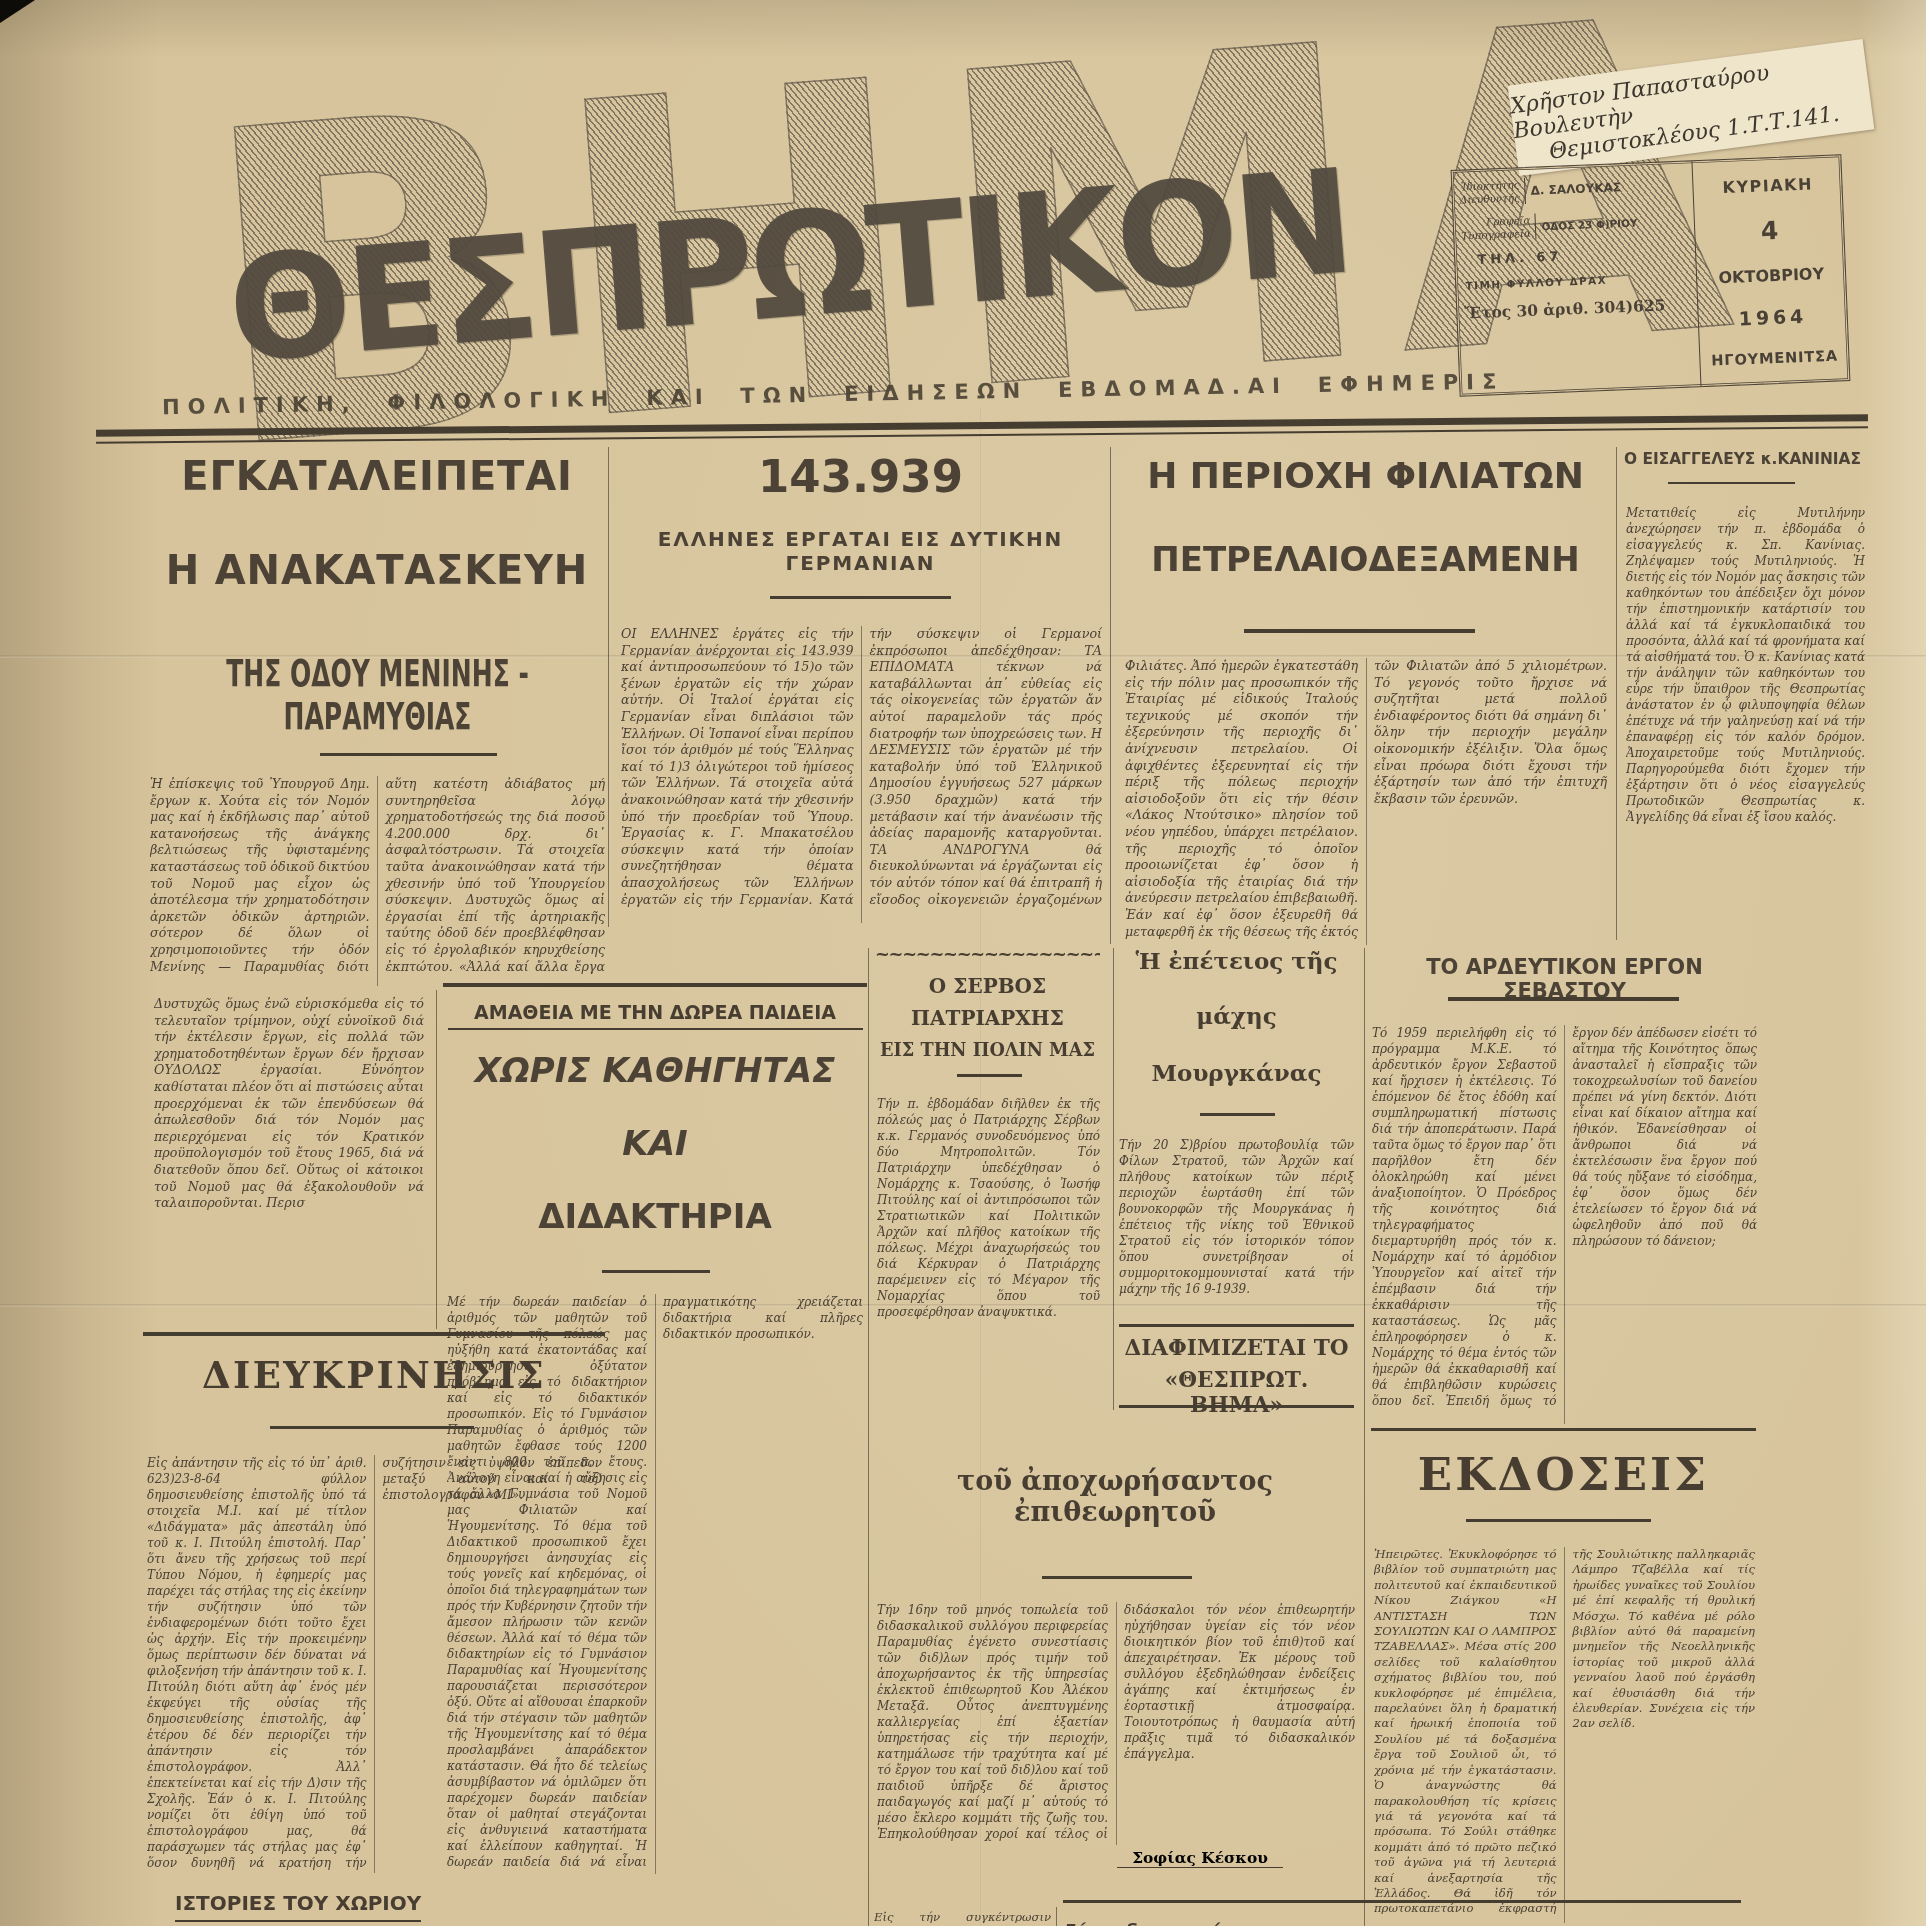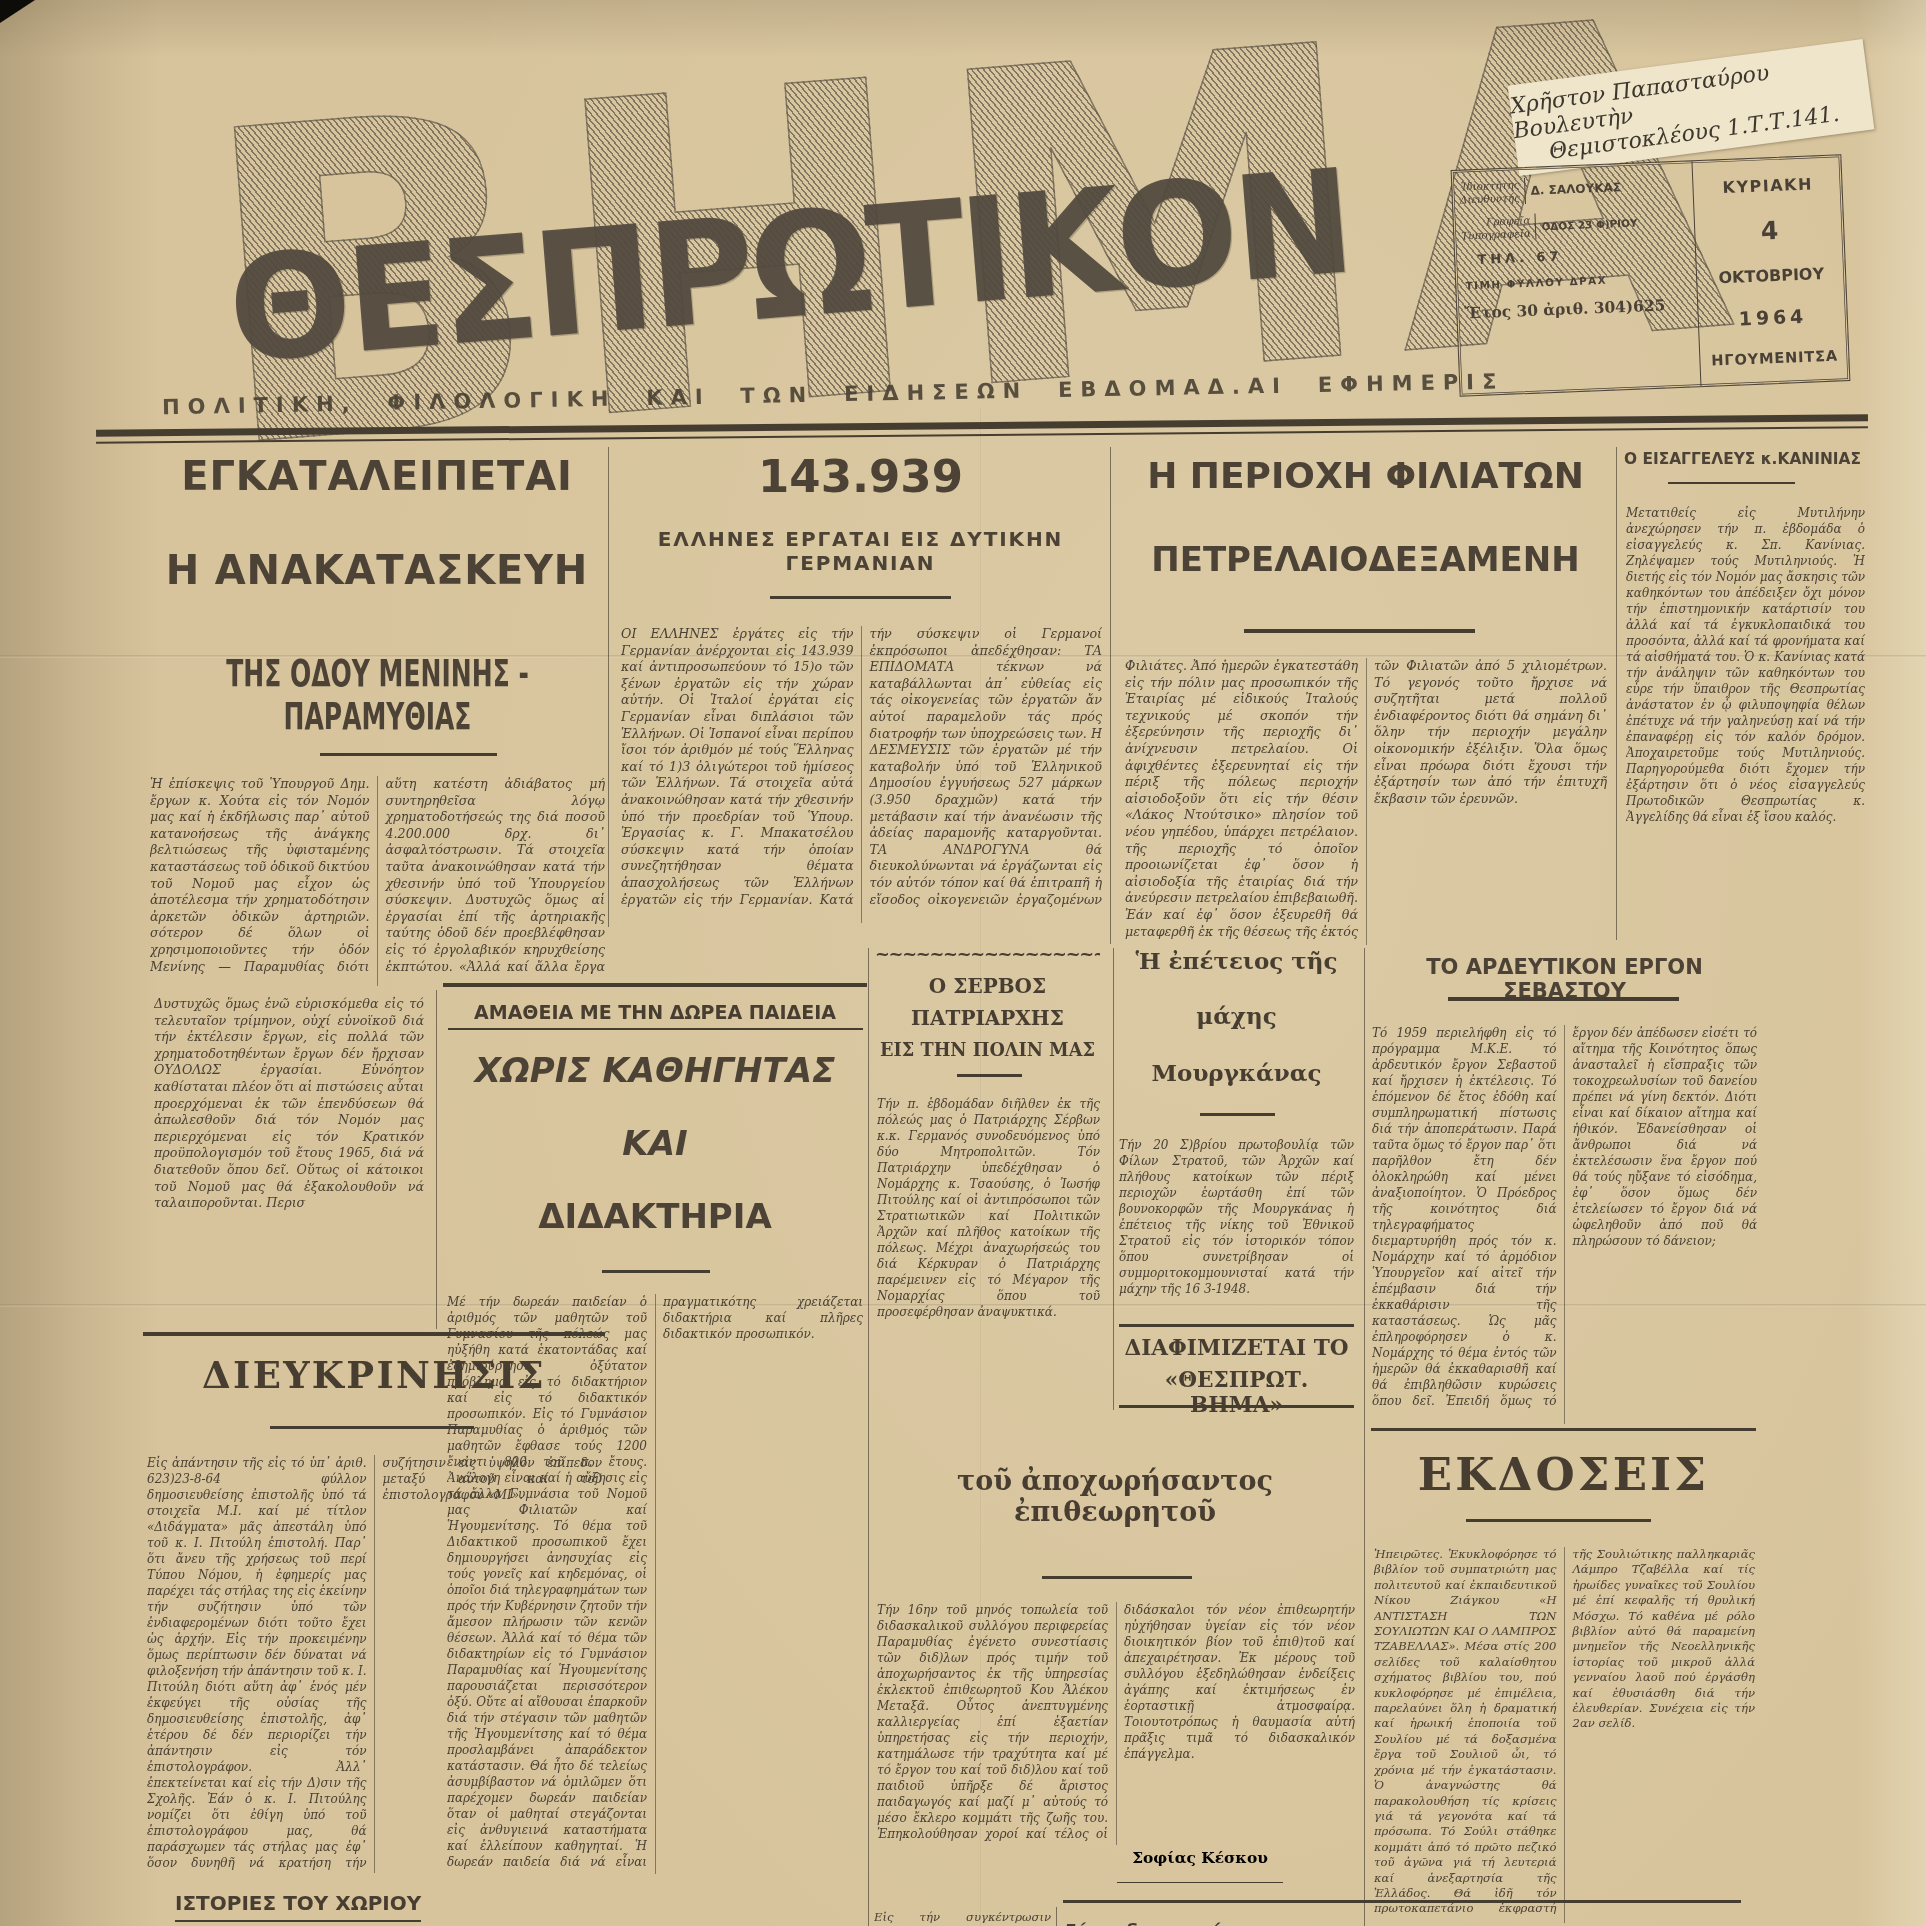--- a/index.html
+++ b/index.html
@@ -163,40 +163,40 @@
   <div class="abs ctr serifH" style="left:874px;top:974px;width:227px;font-size:20px">Ο ΣΕΡΒΟΣ</div>
   <div class="abs ctr serifH" style="left:874px;top:1006px;width:227px;font-size:20px">ΠΑΤΡΙΑΡΧΗΣ</div>
   <div class="abs ctr serifH" style="left:874px;top:1039px;width:227px;font-size:17.7px">ΕΙΣ ΤΗΝ ΠΟΛΙΝ ΜΑΣ</div>
   <div class="abs rule" style="left:957px;top:1074px;width:65px;height:2.7px"></div>
   <div class="abs body" style="left:877px;top:1096px;width:223px;height:297px;font-size:12px;line-height:16px">Τήν π. ἑβδομάδαν διῆλθεν ἐκ τῆς πόλεώς μας ὁ Πατριάρχης Σέρβων κ.κ. Γερμανός συνοδευόμενος ὑπό δύο Μητροπολιτῶν. Τόν Πατριάρχην ὑπεδέχθησαν ὁ Νομάρχης κ. Τσαούσης, ὁ Ἰωσήφ Πιτούλης καί οἱ ἀντιπρόσωποι τῶν Στρατιωτικῶν καί Πολιτικῶν Ἀρχῶν καί πλῆθος κατοίκων τῆς πόλεως. Μέχρι ἀναχωρήσεώς του διά Κέρκυραν ὁ Πατριάρχης παρέμεινεν εἰς τό Μέγαρον τῆς Νομαρχίας ὅπου τοῦ προσεφέρθησαν ἀναψυκτικά.</div>
 
   <div class="abs ctr serifH" style="left:1117px;top:947px;width:239px;font-size:23px;font-weight:bold">Ἡ ἐπέτειος τῆς</div>
   <div class="abs ctr serifH" style="left:1117px;top:1002px;width:239px;font-size:23px">μάχης</div>
   <div class="abs ctr serifH" style="left:1117px;top:1059px;width:239px;font-size:23px">Μουργκάνας</div>
   <div class="abs rule" style="left:1200px;top:1113px;width:75px;height:3.1px"></div>
-  <div class="abs body" style="left:1119px;top:1137px;width:235px;height:181px;font-size:12px;line-height:16px">Τήν 20 Σ)βρίου πρωτοβουλίᾳ τῶν Φίλων Στρατοῦ, τῶν Ἀρχῶν καί πλήθους κατοίκων τῶν πέριξ περιοχῶν ἑωρτάσθη ἐπί τῶν βουνοκορφῶν τῆς Μουργκάνας ἡ ἐπέτειος τῆς νίκης τοῦ Ἐθνικοῦ Στρατοῦ εἰς τόν ἱστορικόν τόπον ὅπου συνετρίβησαν οἱ συμμοριτοκομμουνισταί κατά τήν μάχην τῆς 16 3-1948.</div>
+  <div class="abs body" style="left:1119px;top:1137px;width:235px;height:181px;font-size:12px;line-height:16px">Τήν 20 Σ)βρίου πρωτοβουλίᾳ τῶν Φίλων Στρατοῦ, τῶν Ἀρχῶν καί πλήθους κατοίκων τῶν πέριξ περιοχῶν ἑωρτάσθη ἐπί τῶν βουνοκορφῶν τῆς Μουργκάνας ἡ ἐπέτειος τῆς νίκης τοῦ Ἐθνικοῦ Στρατοῦ εἰς τόν ἱστορικόν τόπον ὅπου συνετρίβησαν οἱ συμμοριτοκομμουνισταί κατά τήν μάχην τῆς 16 9-1939.</div>
 
   <div class="abs rule" style="left:1119px;top:1324px;width:235px;height:3.1px"></div>
   <div class="abs ctr serifH" style="left:1119px;top:1335px;width:235px;font-size:21.6px">ΔΙΑΦΙΜΙΖΕΤΑΙ ΤΟ</div>
   <div class="abs ctr serifH" style="left:1119px;top:1367px;width:235px;font-size:21.6px">«ΘΕΣΠΡΩΤ. ΒΗΜΑ»</div>
   <div class="abs rule" style="left:1119px;top:1405px;width:235px;height:3.1px"></div>
 
   <div class="abs ctr posterA" style="left:1370px;top:955px;width:389px;font-size:21px">ΤΟ ΑΡΔΕΥΤΙΚΟΝ ΕΡΓΟΝ ΣΕΒΑΣΤΟΥ</div>
   <div class="abs rule" style="left:1448px;top:997px;width:231px;height:3.5px"></div>
   <div class="abs body cols2" style="left:1372px;top:1025px;width:385px;height:399px;font-size:12px;line-height:16px">Τό 1959 περιελήφθη εἰς τό πρόγραμμα Μ.Κ.Ε. τό ἀρδευτικόν ἔργον Σεβαστοῦ καί ἤρχισεν ἡ ἐκτέλεσις. Τό ἑπόμενον δέ ἔτος ἐδόθη καί συμπληρωματική πίστωσις διά τήν ἀποπεράτωσιν. Παρά ταῦτα ὅμως τό ἔργον παρ᾽ ὅτι παρῆλθον ἔτη δέν ὁλοκληρώθη καί μένει ἀναξιοποίητον. Ὁ Πρόεδρος τῆς κοινότητος διά τηλεγραφήματος διεμαρτυρήθη πρός τόν κ. Νομάρχην καί τό ἁρμόδιον Ὑπουργεῖον καί αἰτεῖ τήν ἐπέμβασιν διά τήν ἐκκαθάρισιν τῆς καταστάσεως. Ὡς μᾶς ἐπληροφόρησεν ὁ κ. Νομάρχης τό θέμα ἐντός τῶν ἡμερῶν θά ἐκκαθαρισθῆ καί θά ἐπιβληθῶσιν κυρώσεις ὅπου δεῖ. Ἐπειδή ὅμως τό ἔργον δέν ἀπέδωσεν εἰσέτι τό αἴτημα τῆς Κοινότητος ὅπως ἀνασταλεῖ ἡ εἴσπραξις τῶν τοκοχρεωλυσίων τοῦ δανείου πρέπει νά γίνη δεκτόν. Διότι εἶναι καί δίκαιον αἴτημα καί ἠθικόν. Ἐδανείσθησαν οἱ ἄνθρωποι διά νά ἐκτελέσωσιν ἕνα ἔργον πού θά τούς ηὔξανε τό εἰσόδημα, ἐφ᾽ ὅσον ὅμως δέν ἐτελείωσεν τό ἔργον διά νά ὠφεληθοῦν ἀπό ποῦ θά πληρώσουν τό δάνειον;</div>
 
   <div class="abs rule" style="left:143px;top:1332px;width:462px;height:3.5px"></div>
   <div class="abs ctr serifH" style="left:143px;top:1353px;width:462px;font-size:37px;letter-spacing:2.3px">ΔΙΕΥΚΡΙΝΗΣΙΣ</div>
   <div class="abs rule" style="left:270px;top:1426px;width:204px;height:3.1px"></div>
   <div class="abs body cols2" style="left:147px;top:1455px;width:455px;height:418px;font-size:12px;line-height:16px">Εἰς ἀπάντησιν τῆς εἰς τό ὑπ᾽ ἀριθ. 623)23-8-64 φύλλον δημοσιευθείσης ἐπιστολῆς ὑπό τά στοιχεῖα Μ.Ι. καί μέ τίτλον «Διδάγματα» μᾶς ἀπεστάλη ὑπό τοῦ κ. Ι. Πιτούλη ἐπιστολή. Παρ᾽ ὅτι ἄνευ τῆς χρήσεως τοῦ περί Τύπου Νόμου, ἡ ἐφημερίς μας παρέχει τάς στήλας της εἰς ἐκείνην τήν συζήτησιν ὑπό τῶν ἐνδιαφερομένων διότι τοῦτο ἔχει ὡς ἀρχήν. Εἰς τήν προκειμένην ὅμως περίπτωσιν δέν δύναται νά φιλοξενήση τήν ἀπάντησιν τοῦ κ. Ι. Πιτούλη διότι αὕτη ἀφ᾽ ἑνός μέν ἐκφεύγει τῆς οὐσίας τῆς δημοσιευθείσης ἐπιστολῆς, ἀφ᾽ ἑτέρου δέ δέν περιορίζει τήν ἀπάντησιν εἰς τόν ἐπιστολογράφον. Ἀλλ᾽ ἐπεκτείνεται καί εἰς τήν Δ)σιν τῆς Σχολῆς. Ἐάν ὁ κ. Ι. Πιτούλης νομίζει ὅτι ἐθίγη ὑπό τοῦ ἐπιστολογράφου μας, θά παράσχωμεν τάς στήλας μας ἐφ᾽ ὅσον δυνηθῆ νά κρατήση τήν συζήτησιν εἰς ὑψηλόν ἐπίπεδον μεταξύ αὐτοῦ καί τοῦ ἐπιστολογράφου «ΜΙ».</div>
 
   <div class="abs ctr serifH" style="left:874px;top:1465px;width:482px;font-size:27px">τοῦ ἀποχωρήσαντος ἐπιθεωρητοῦ</div>
   <div class="abs rule" style="left:1042px;top:1576px;width:150px;height:2.7px"></div>
   <div class="abs body cols2" style="left:877px;top:1602px;width:478px;height:243px;font-size:12px;line-height:16px">Τήν 16ην τοῦ μηνός τοπωλεία τοῦ διδασκαλικοῦ συλλόγου περιφερείας Παραμυθίας ἐγένετο συνεστίασις τῶν διδ)λων πρός τιμήν τοῦ ἀποχωρήσαντος ἐκ τῆς ὑπηρεσίας ἐκλεκτοῦ ἐπιθεωρητοῦ Κου Ἀλέκου Μεταξᾶ. Οὗτος ἀνεπτυγμένης καλλιεργείας ἐπί ἑξαετίαν ὑπηρετήσας εἰς τήν περιοχήν, κατημάλωσε τήν τραχύτητα καί μέ τό ἔργον του καί τοῦ διδ)λου καί τοῦ παιδιοῦ ὑπῆρξε δέ ἄριστος παιδαγωγός καί μαζί μ᾽ αὐτούς τό μέσο ἔκλερο κομμάτι τῆς ζωῆς του. Ἐπηκολούθησαν χοροί καί τέλος οἱ διδάσκαλοι τόν νέον ἐπιθεωρητήν ηὐχήθησαν ὑγείαν εἰς τόν νέον διοικητικόν βίον τοῦ ἐπιθ)τοῦ καί ἀπεχαιρέτησαν. Ἐκ μέρους τοῦ συλλόγου ἐξεδηλώθησαν ἐνδείξεις ἀγάπης καί ἐκτιμήσεως ἐν ἑορταστικῇ ἀτμοσφαίρᾳ. Τοιουτοτρόπως ἡ θαυμασία αὐτή πρᾶξις τιμᾶ τό διδασκαλικόν ἐπάγγελμα.</div>
-  <div class="abs ctr sig" style="left:1117px;top:1849px;width:166px;font-size:15.4px;border-bottom:1.9px solid #463d31;padding-bottom:15px">Σοφίας Κέσκου</div>
+  <div class="abs ctr sig" style="left:1117px;top:1849px;width:166px;font-size:15.4px;border-bottom:1.9px solid #463d31;padding-bottom:0">Σοφίας Κέσκου</div>
   <div class="abs body" style="left:874px;top:1909px;width:177px;height:701px;font-size:11.6px;line-height:16px">Εἰς τήν συγκέντρωσιν παρέστησαν ὁ κ. Νομάρχης Θεσπρωτίας, ὁ Δήμαρχος Φιλιατῶν κ. Γκοβλίλας μετά τῆς Κυρίας του, ὁ ἐπί τῆς ἐπιθεωρήσεως κ. Σταῦρος Λέττας, ὁ πρόεδρος τοῦ διδασκαλικοῦ συλλόγου κ. Ἀντ. Παπαδόπουλος, ὁ Γυμνασιάρχης κ. Χουλιάρας, ὁ πρόεδρος καί ὁ βοηθός τῆς ἐπιμελητείας τῶν ἐκπαιδευτικῶν, ὁ διδάσκαλος Κωσ)νοῦ καί ὁ οἰκονόμος κ. Πιτούλης. Ἐκ τῶν προσκεκλημένων ὁ ἀρχηγός κ. ἡ εὐνομία ὁ ἀ πιθ)τής κ. ἐπροκάλεσαν συγκίνησιν εἰς τούς παρισταμένους διδασκάλους διά τῶν προσφωνήσεών των.</div>
 
   <div class="abs rule" style="left:1371px;top:1428px;width:385px;height:2.7px"></div>
   <div class="abs ctr serifH" style="left:1371px;top:1448px;width:385px;font-size:45px;letter-spacing:3.1px">ΕΚΔΟΣΕΙΣ</div>
   <div class="abs rule" style="left:1466px;top:1519px;width:185px;height:3.1px"></div>
   <div class="abs body cols2" style="left:1374px;top:1547px;width:381px;height:376px;font-size:11.6px;line-height:15.4px">Ἠπειρῶτες. Ἐκυκλοφόρησε τό βιβλίον τοῦ συμπατριώτη μας πολιτευτοῦ καί ἐκπαιδευτικοῦ Νίκου Ζιάγκου «Η ΑΝΤΙΣΤΑΣΗ ΤΩΝ ΣΟΥΛΙΩΤΩΝ ΚΑΙ Ο ΛΑΜΠΡΟΣ ΤΖΑΒΕΛΛΑΣ». Μέσα στίς 200 σελίδες τοῦ καλαίσθητου σχήματος βιβλίου του, πού κυκλοφόρησε μέ ἐπιμέλεια, παρελαύνει ὅλη ἡ δραματική καί ἡρωική ἐποποιία τοῦ Σουλίου μέ τά δοξασμένα ἔργα τοῦ Σουλιοῦ ὧι, τό χρόνια μέ τήν ἐγκατάστασιν. Ὁ ἀναγνώστης θά παρακολουθήση τίς κρίσεις γιά τά γεγονότα καί τά πρόσωπα. Τό Σούλι στάθηκε κομμάτι ἀπό τό πρῶτο πεζικό τοῦ ἀγῶνα γιά τή λευτεριά καί ἀνεξαρτησία τῆς Ἑλλάδος. Θά ἰδῆ τόν πρωτοκαπετάνιο ἐκφραστή τῆς Σουλιώτικης παλληκαριᾶς Λάμπρο Τζαβέλλα καί τίς ἡρωίδες γυναῖκες τοῦ Σουλίου μέ ἐπί κεφαλῆς τή θρυλική Μόσχω. Τό καθένα μέ ρόλο βιβλίον αὐτό θά παραμείνη μνημεῖον τῆς Νεοελληνικῆς ἱστορίας τοῦ μικροῦ ἀλλά γενναίου λαοῦ πού ἐργάσθη καί ἐθυσιάσθη διά τήν ἐλευθερίαν. Συνέχεια εἰς τήν 2αν σελίδ.</div>
 
   <div class="abs kick" style="left:175px;top:1891px;font-size:20px;border-bottom:2.7px solid #463d31;padding-bottom:5.4px">ΙΣΤΟΡΙΕΣ ΤΟΥ ΧΩΡΙΟΥ</div>
 
   <div class="abs rule" style="left:1063px;top:1900px;width:678px;height:3.1px"></div>

